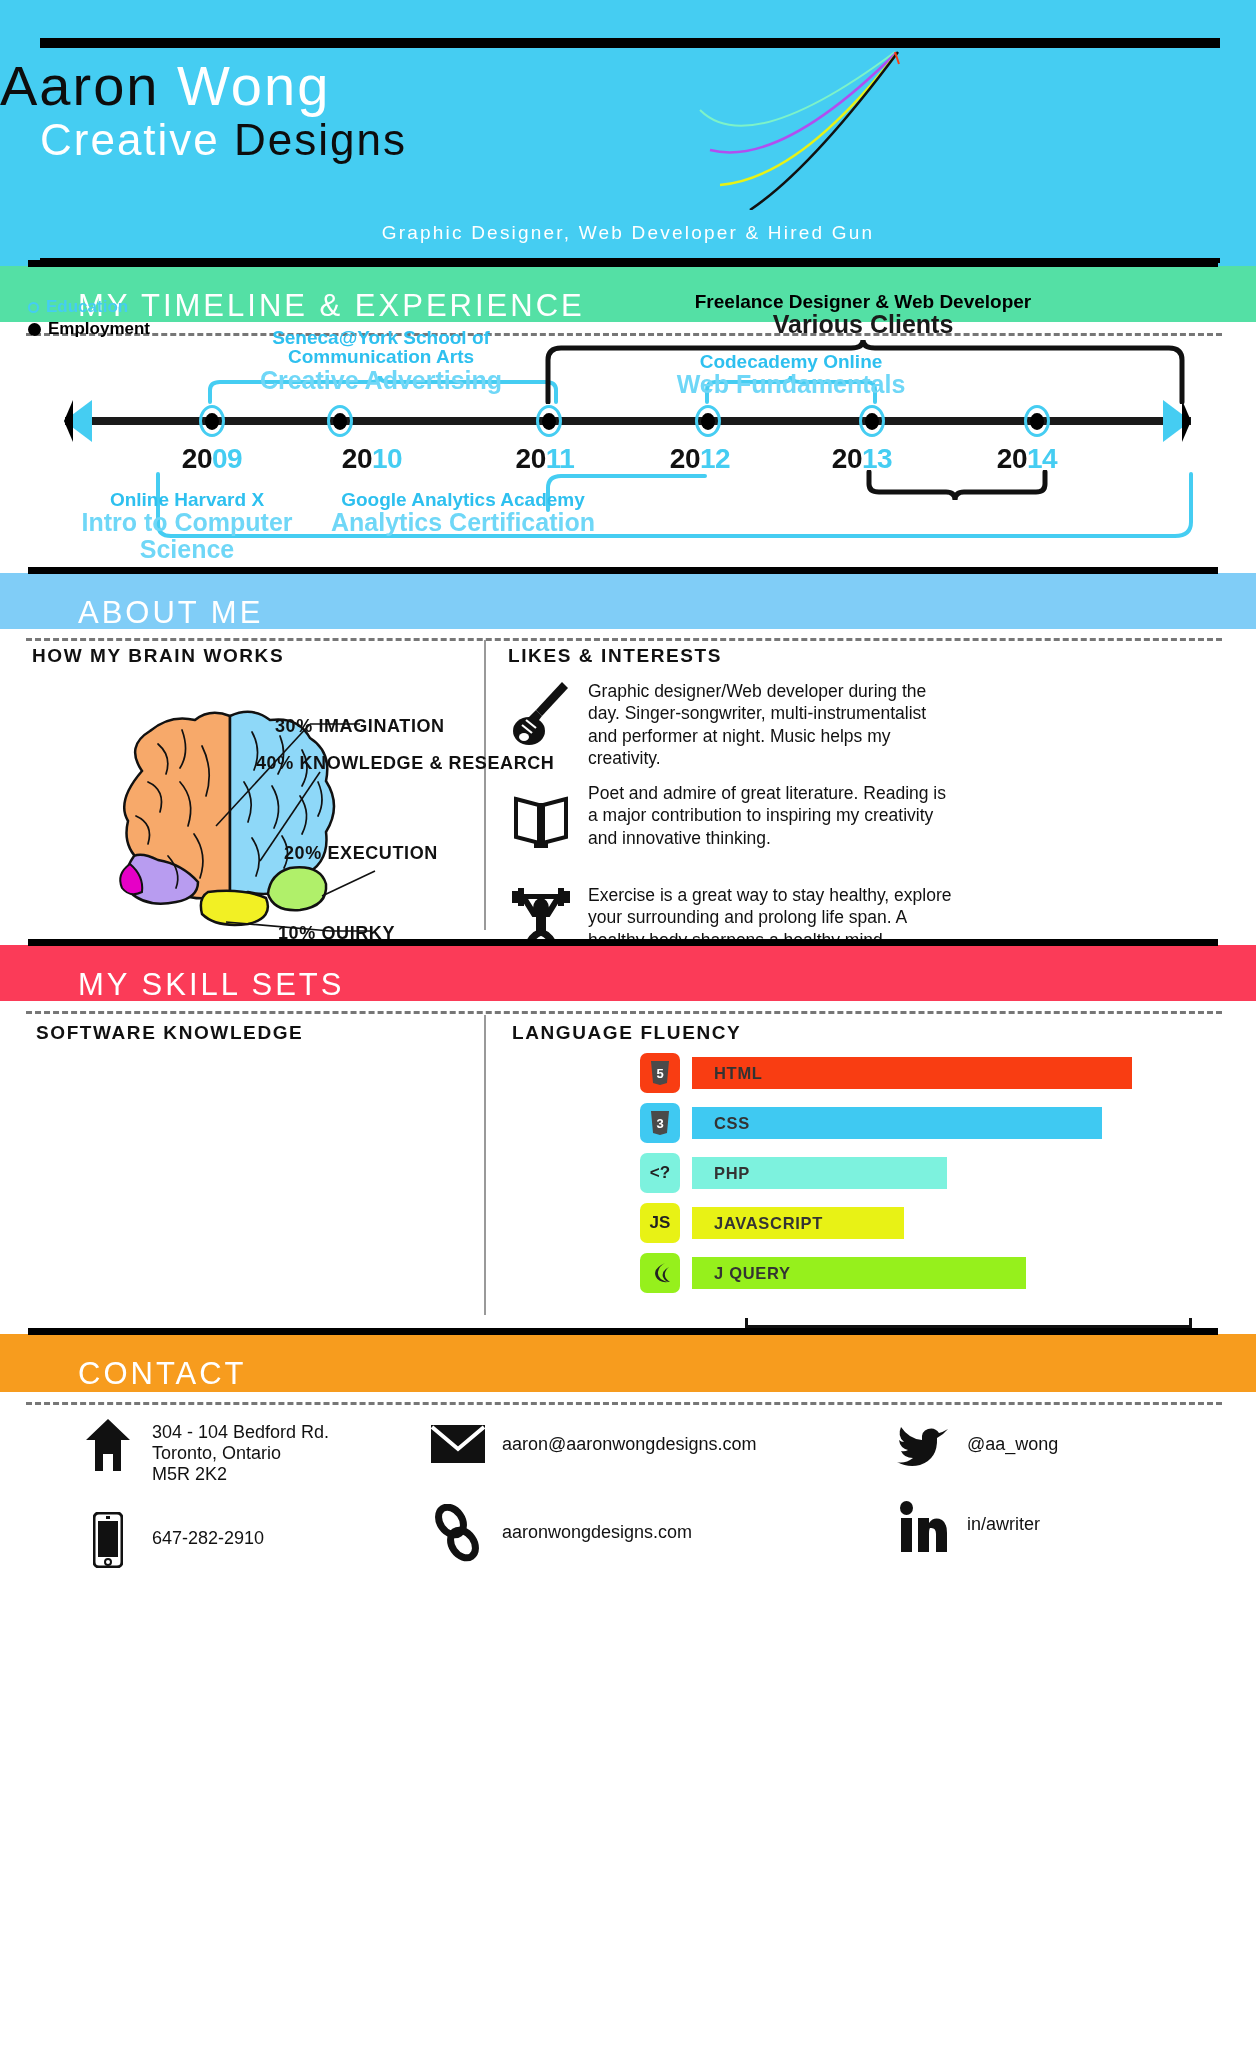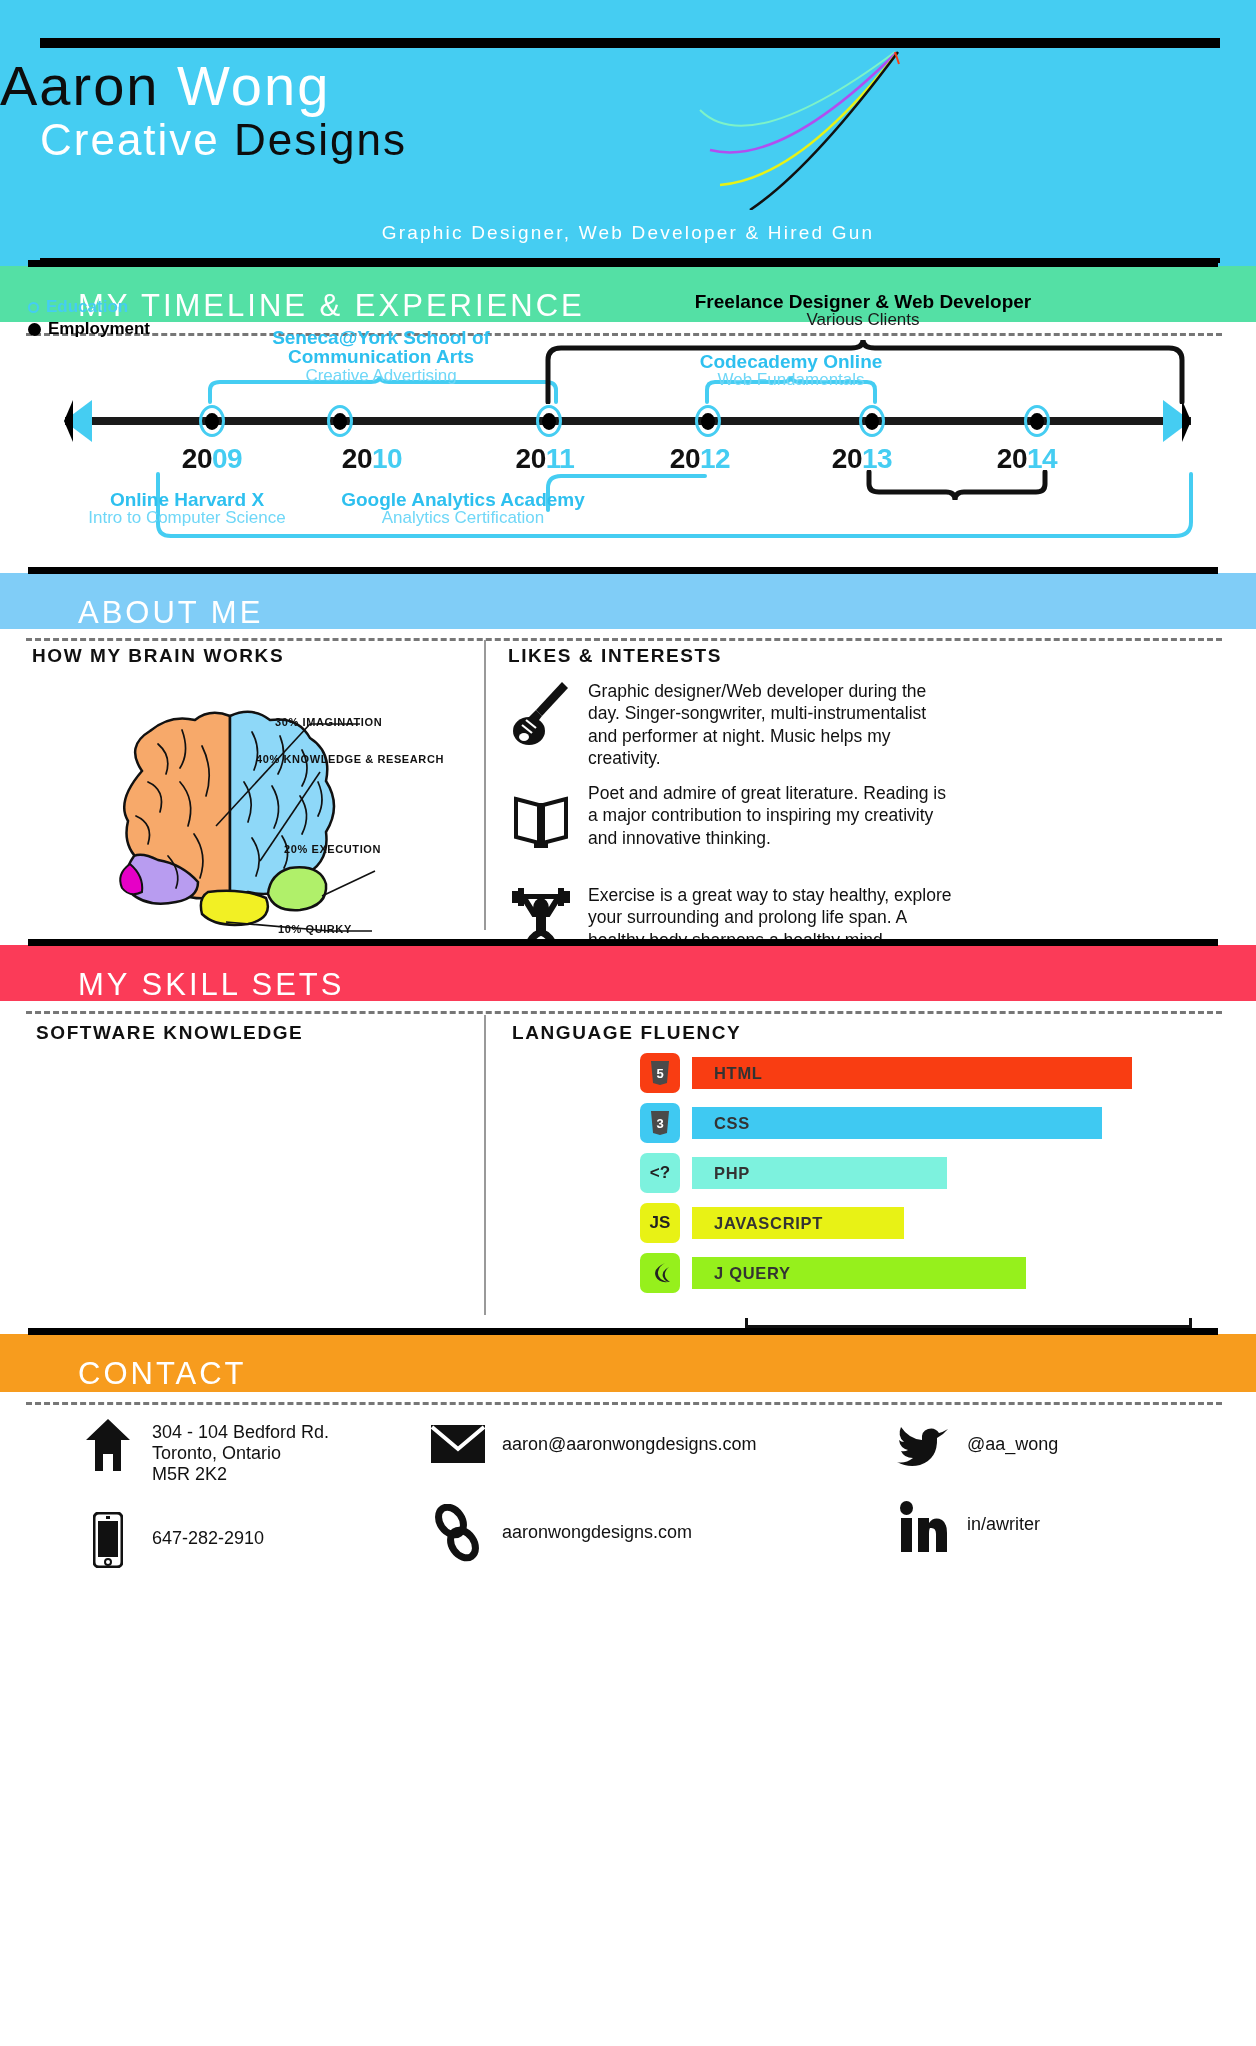--- a/index.html
+++ b/index.html
@@ -57,34 +57,34 @@
      border:3px solid #45cdf2;border-radius:50%;box-sizing:border-box;}
   .node .ndot{position:absolute;left:6px;top:8px;width:14px;height:17px;background:#000;border-radius:50%;}
 
   .yearlabel{position:absolute;top:443px;width:120px;margin-left:-60px;text-align:center;
      font-size:28px;font-weight:bold;letter-spacing:-.5px;}
   .yearlabel .y1{color:#111;}
   .yearlabel .y2{color:#45cdf2;}
 
   .tl-block{position:absolute;text-align:center;}
   .tl-ttl{font-size:19px;font-weight:bold;line-height:1.02;}
-  .tl-sub{font-size:17px;line-height:1.05;font-weight:400;}
+  .tl-sub{font-size:25px;line-height:1.05;font-weight:700;}
   .c-edu .tl-ttl{color:#2ec0ef;}
   .c-edu .tl-sub{color:#6fd7f7;}
   .c-emp .tl-ttl{color:#000;}
   .c-emp .tl-sub{color:#1a1a1a;}
 
   .brace{position:absolute;}
 
   
   .vdiv{position:absolute;width:2px;background:#999;}
   .subhead{position:absolute;font-size:19px;font-weight:bold;letter-spacing:1.6px;color:#111;}
 
   .brain-wrap{position:absolute;left:30px;top:686px;width:450px;height:260px;}
-  .blabel{position:absolute;font-size:11px;font-weight:bold;letter-spacing:.6px;color:#111;white-space:nowrap;}
+  .blabel{position:absolute;font-size:18px;font-weight:bold;letter-spacing:.6px;color:#111;white-space:nowrap;}
 
   .like-row{position:absolute;display:flex;gap:14px;}
   .like-ic{width:66px;flex:0 0 66px;display:flex;align-items:flex-start;justify-content:center;}
   .like-tx{font-size:17.5px;line-height:1.28;color:#111;font-weight:300;width:368px;}
 
   
   .sw-chart{position:absolute;left:40px;top:1045px;width:430px;height:245px;}
   .sw-bar{position:absolute;bottom:58px;width:38px;}
   .sw-badge{position:absolute;bottom:0;width:48px;height:48px;border-radius:8px;
      color:#fff;font-size:25px;font-weight:bold;display:flex;align-items:center;

